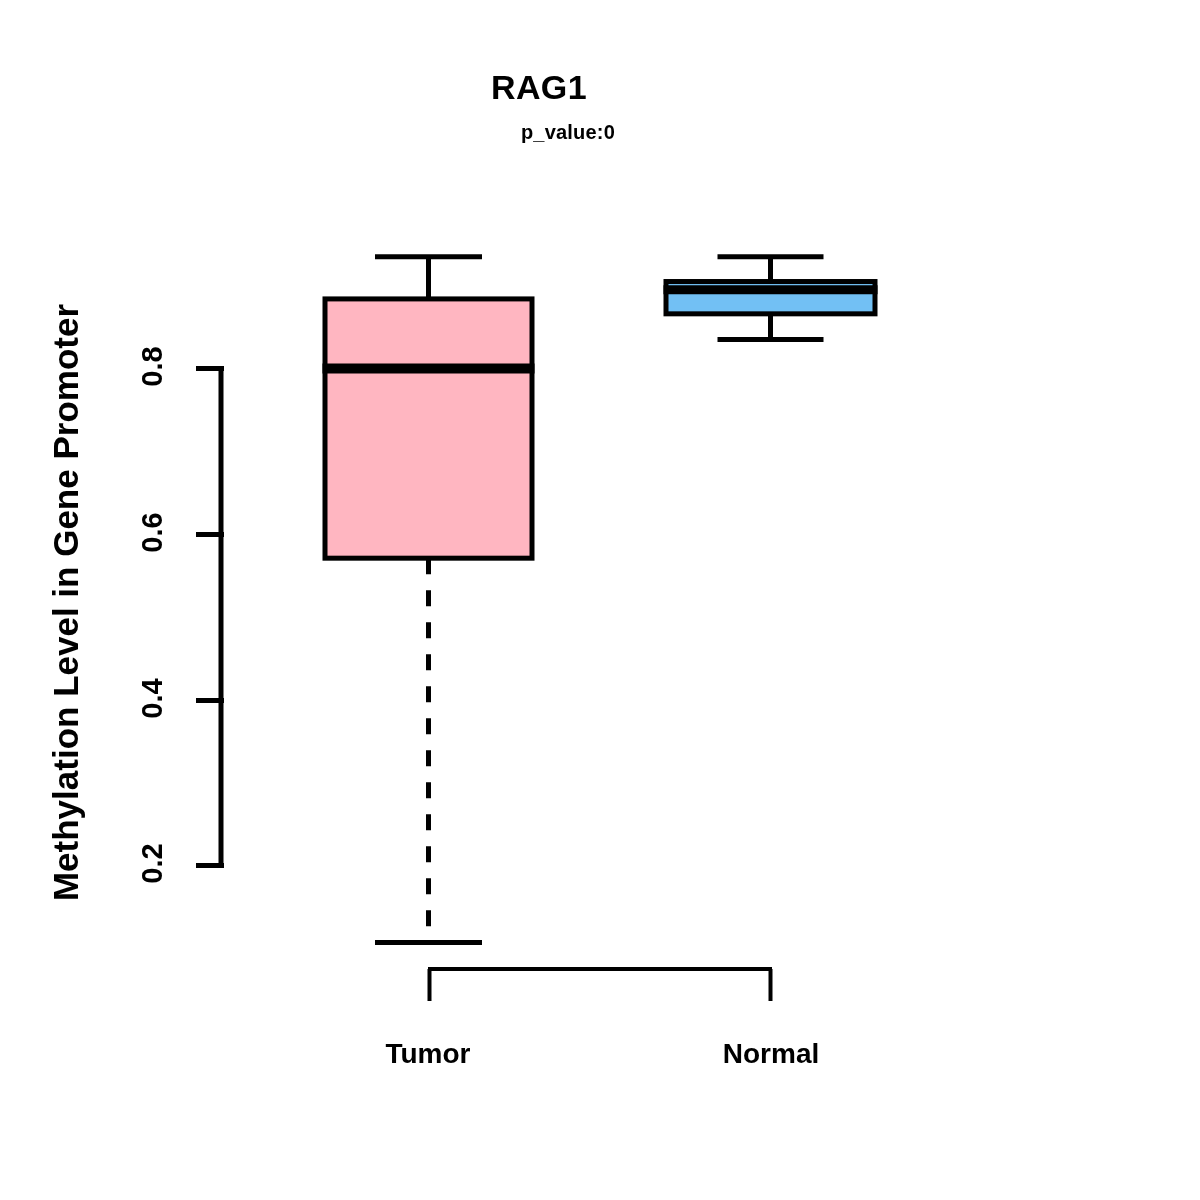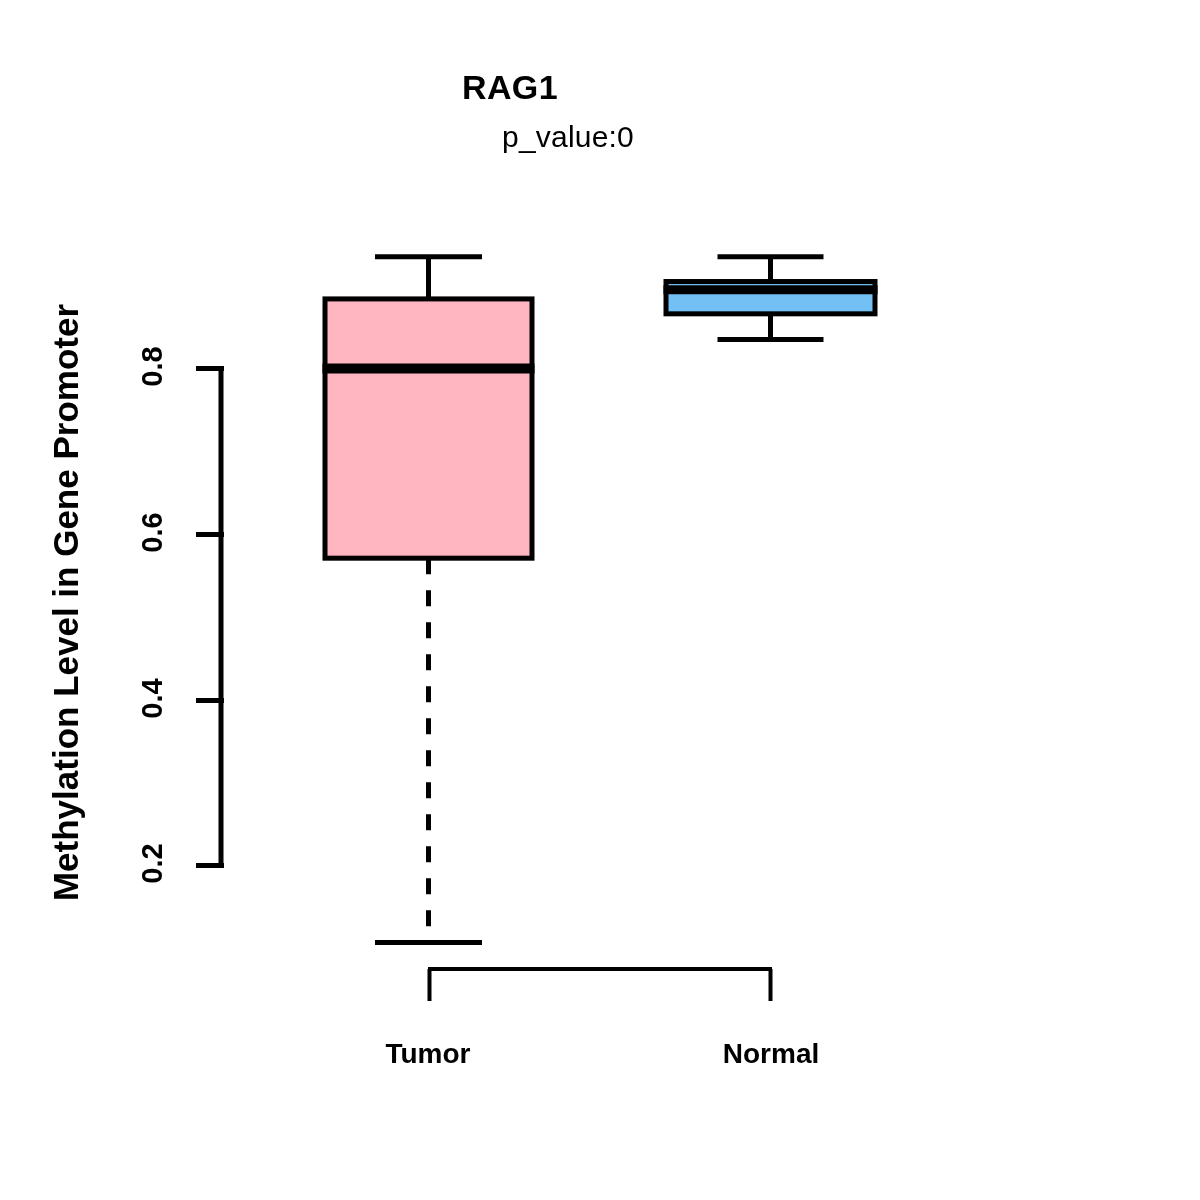--- a/index.html
+++ b/index.html
@@ -24,29 +24,30 @@
   .plot-title {
     position: absolute;
     left: 0;
     top: 70px;
     width: 1020px;
     text-align: center;
     font-size: 34px;
     font-weight: bold;
     letter-spacing: 0.4px;
     line-height: 1.0;
+    padding-left: 29px;
   }
   .plot-subtitle {
     position: absolute;
     left: 0;
     top: 122px;
     width: 1136px;
     text-align: center;
-    font-size: 30px;
-    font-weight: normal;
+    font-size: 20px;
+    font-weight: bold;
     letter-spacing: 0.2px;
     line-height: 1.0;
   }
   .y-axis-title {
     position: absolute;
     left: -345px;
     top: 585px;
     width: 820px;
     text-align: center;
     font-size: 35px;

